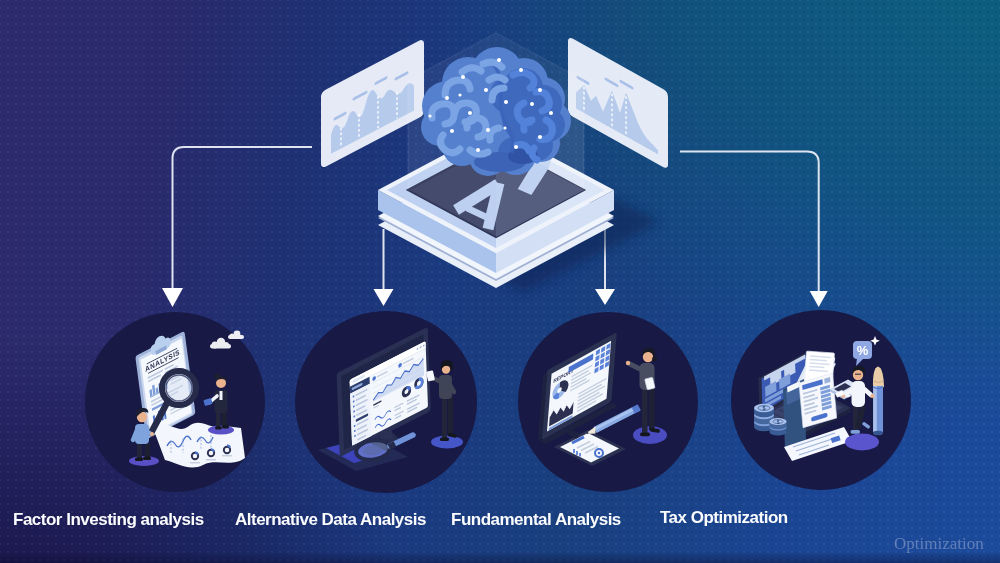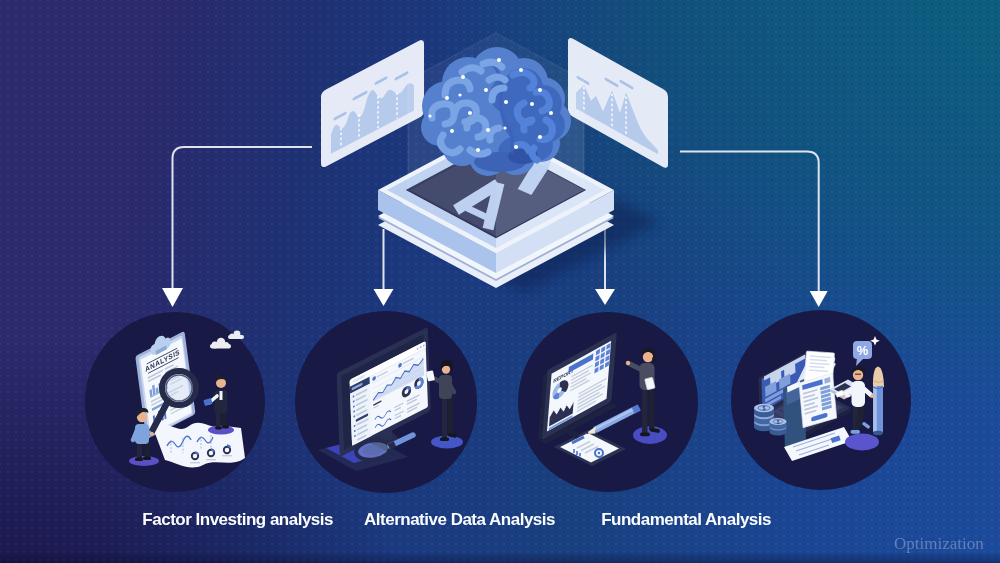--- a/index.html
+++ b/index.html
@@ -9,21 +9,21 @@
       radial-gradient(76% 92% at -4% 114%, rgba(16,13,58,0.82) 0%, rgba(16,13,58,0.0) 60%),
       radial-gradient(76% 102% at 108% -12%, rgba(9,99,121,0.95) 0%, rgba(11,93,119,0.62) 52%, rgba(11,93,119,0.0) 86%),
       linear-gradient(99deg, #2d2b6e 0%, #2a2a6c 16%, #1e3173 30%, #1b3a80 44%, #19407f 60%, #1b4695 82%, #1c4b9c 100%);
   }
   #dots{position:absolute;inset:0;
     background-image:
       radial-gradient(rgba(10,22,60,0.5) 1px, rgba(0,0,0,0) 1.4px),
       radial-gradient(rgba(170,200,245,0.35) 1px, rgba(0,0,0,0) 1.4px);
     background-position:0 0, 4px 4px;
     background-size:8px 8px, 8px 8px;opacity:.22;}
-  .lbl{position:absolute;width:320px;text-align:right;color:#fbfcfe;
+  .lbl{position:absolute;width:320px;text-align:left;color:#fbfcfe;
        font-size:17px;font-weight:700;letter-spacing:-0.5px;line-height:20px;}
   #wm{position:absolute;left:894px;top:534px;font-family:"Liberation Serif",serif;
       font-size:17px;color:rgba(155,172,212,0.55);}
 </style>
 </head>
 <body>
 <div id="stage">
   <div id="dots"></div>
   <div style="position:absolute;left:0;bottom:0;width:1000px;height:12px;background:linear-gradient(to top, rgba(8,10,42,0.4), rgba(8,10,42,0));"></div>
   <svg id="art" width="1000" height="563" viewBox="0 0 1000 563" style="position:absolute;left:0;top:0">
@@ -673,14 +673,15 @@
         <polygon points="36,-42 43,-42 35,-34" fill="#8fa7e2"></polygon>
         <text x="41.5" y="-45" font-size="13" font-weight="bold" fill="#ffffff" text-anchor="middle">%</text>
         <path d="M54 -64 L55.4 -60.6 L58.8 -59.2 L55.4 -57.8 L54 -54.4 L52.6 -57.8 L49.2 -59.2 L52.6 -60.6 Z" fill="#ffffff"></path>
       </g>
     </g>
   </svg>
 
   <div class="lbl" style="left:13px;top:510px;">Factor Investing analysis</div>
   <div class="lbl" style="left:451px;top:510px;">Fundamental Analysis</div>
   <div class="lbl" style="left:235px;top:510px;">Alternative Data Analysis</div>
+  <div class="lbl" style="left:660px;top:508px;">Tax Optimization</div>
   <div id="wm">Optimization</div>
 </div>
 
 </body></html>

